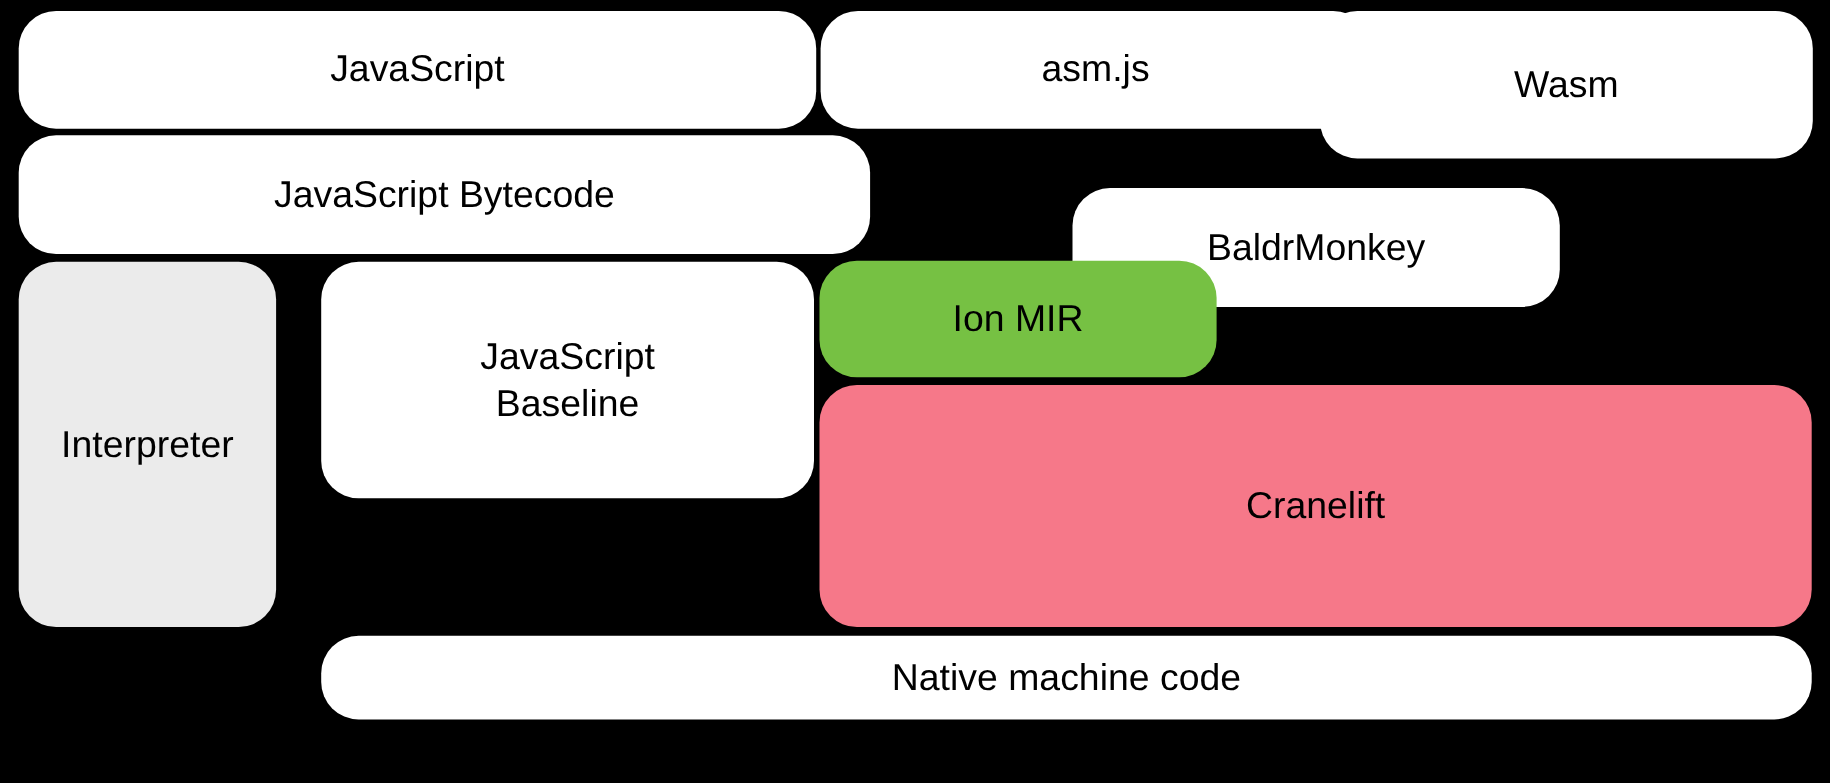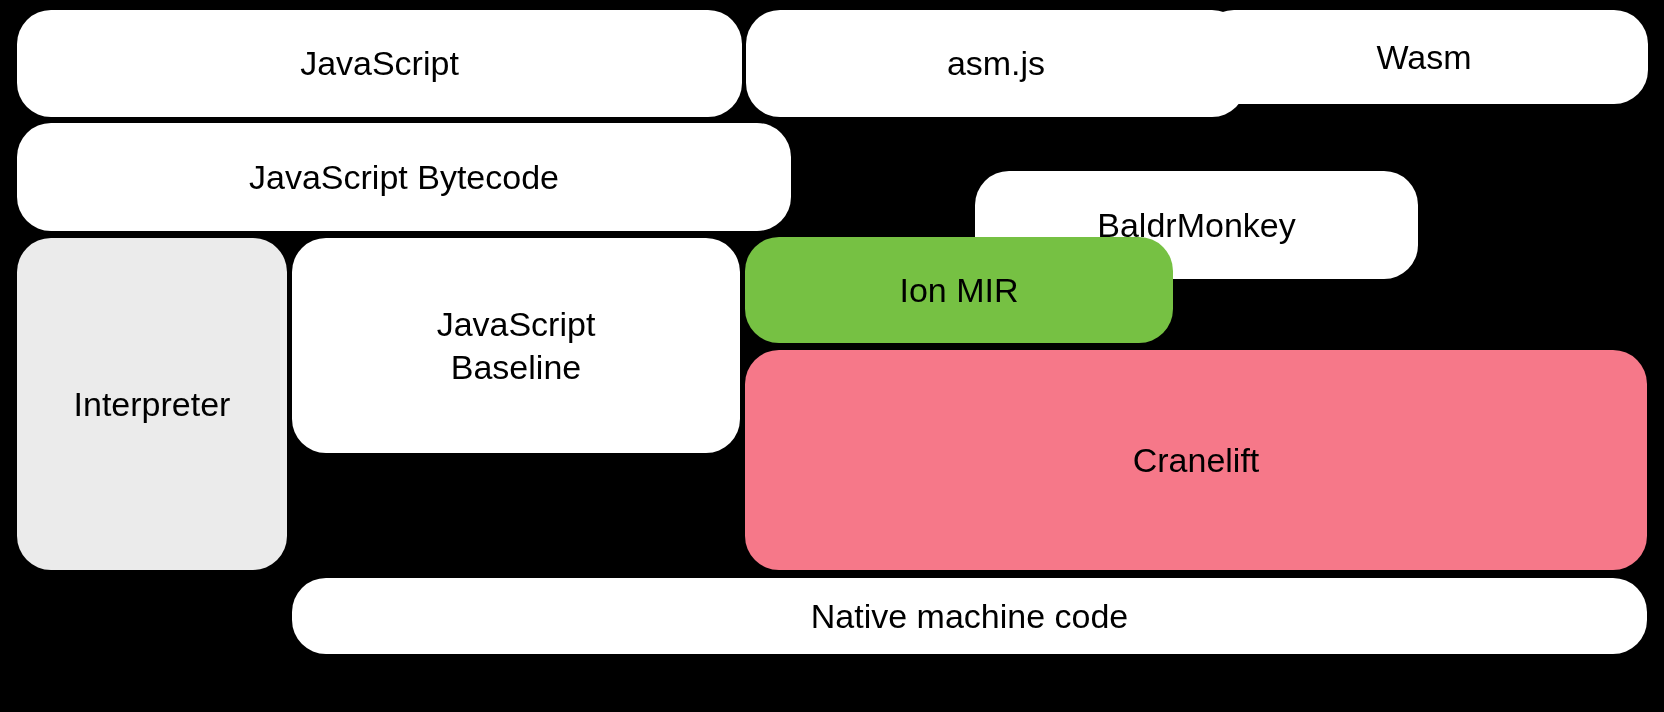--- a/index.html
+++ b/index.html
@@ -32,31 +32,31 @@
 </style>
 </head>
 <body>
 
 <div class="canvas">
 
   <div class="box" style="left: 17px; top: 10px; width: 725px; height: 107px; background-color: rgb(255, 255, 255);">JavaScript</div>
 
   <div class="box" style="left: 746px; top: 10px; width: 500px; height: 107px; background-color: rgb(255, 255, 255);">asm.js</div>
 
-  <div class="box" style="left: 1200px; top: 10px; width: 448px; height: 94px; background-color: rgb(255, 255, 255);">Wasm</div>
+  <div class="box" style="left: 1200px; top: 10px; width: 448px; height: 134px; background-color: rgb(255, 255, 255);">Wasm</div>
 
   <div class="box" style="left: 17px; top: 123px; width: 774px; height: 108px; background-color: rgb(255, 255, 255);">JavaScript Bytecode</div>
 
   <div class="box" style="left: 975px; top: 123px; width: 443px; height: 108px; background-color: rgb(255, 255, 255); margin-top: 48px;">BaldrMonkey</div>
 
-  <div class="box" style="left: 17px; top: 238px; width: 270px; height: 332px; background-color: rgb(235, 235, 235);">Interpreter</div>
+  <div class="box" style="left: 17px; top: 238px; width: 234px; height: 332px; background-color: rgb(235, 235, 235);">Interpreter</div>
 
   <div class="box" style="left: 292px; top: 238px; width: 448px; height: 215px; background-color: rgb(255, 255, 255);">JavaScript
 Baseline</div>
 
-  <div class="box" style="left: 745px; top: 237px; width: 428px; height: 106px; background-color: rgb(118, 193, 67);">Ion MIR</div>
+  <div class="box" style="left: 745px; top: 237px; width: 361px; height: 106px; background-color: rgb(118, 193, 67);">Ion MIR</div>
 
   <div class="box" style="left: 745px; top: 350px; width: 902px; height: 220px; background-color: rgb(246, 120, 137);">Cranelift</div>
 
 
   <div class="box" style="left: 292px; top: 578px; width: 1355px; height: 76px; background-color: rgb(255, 255, 255);">Native machine code</div>
 
 </div>
 
 </body></html>

